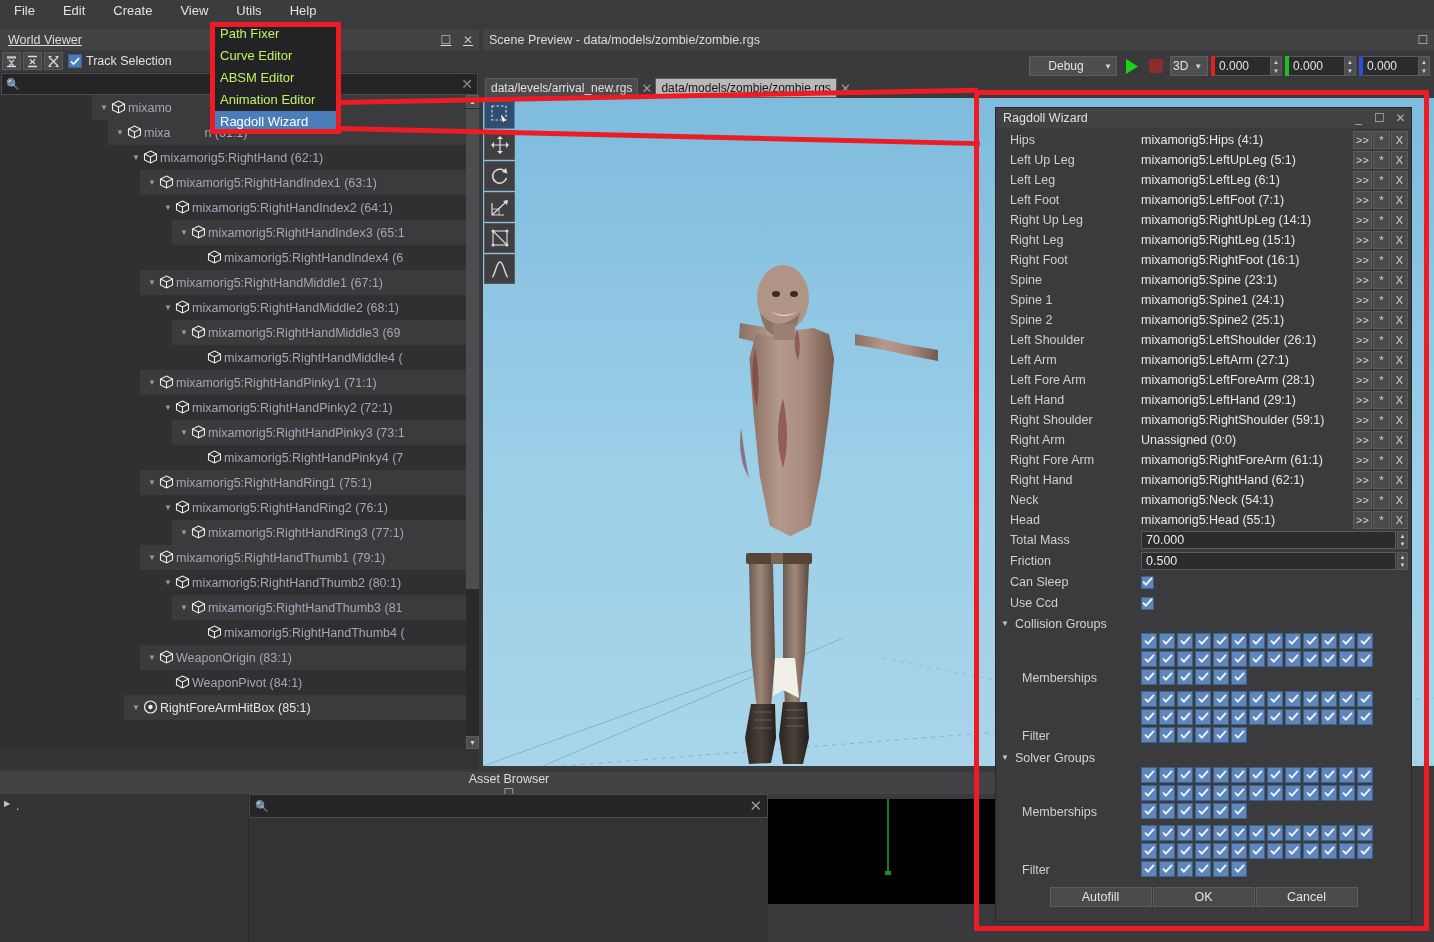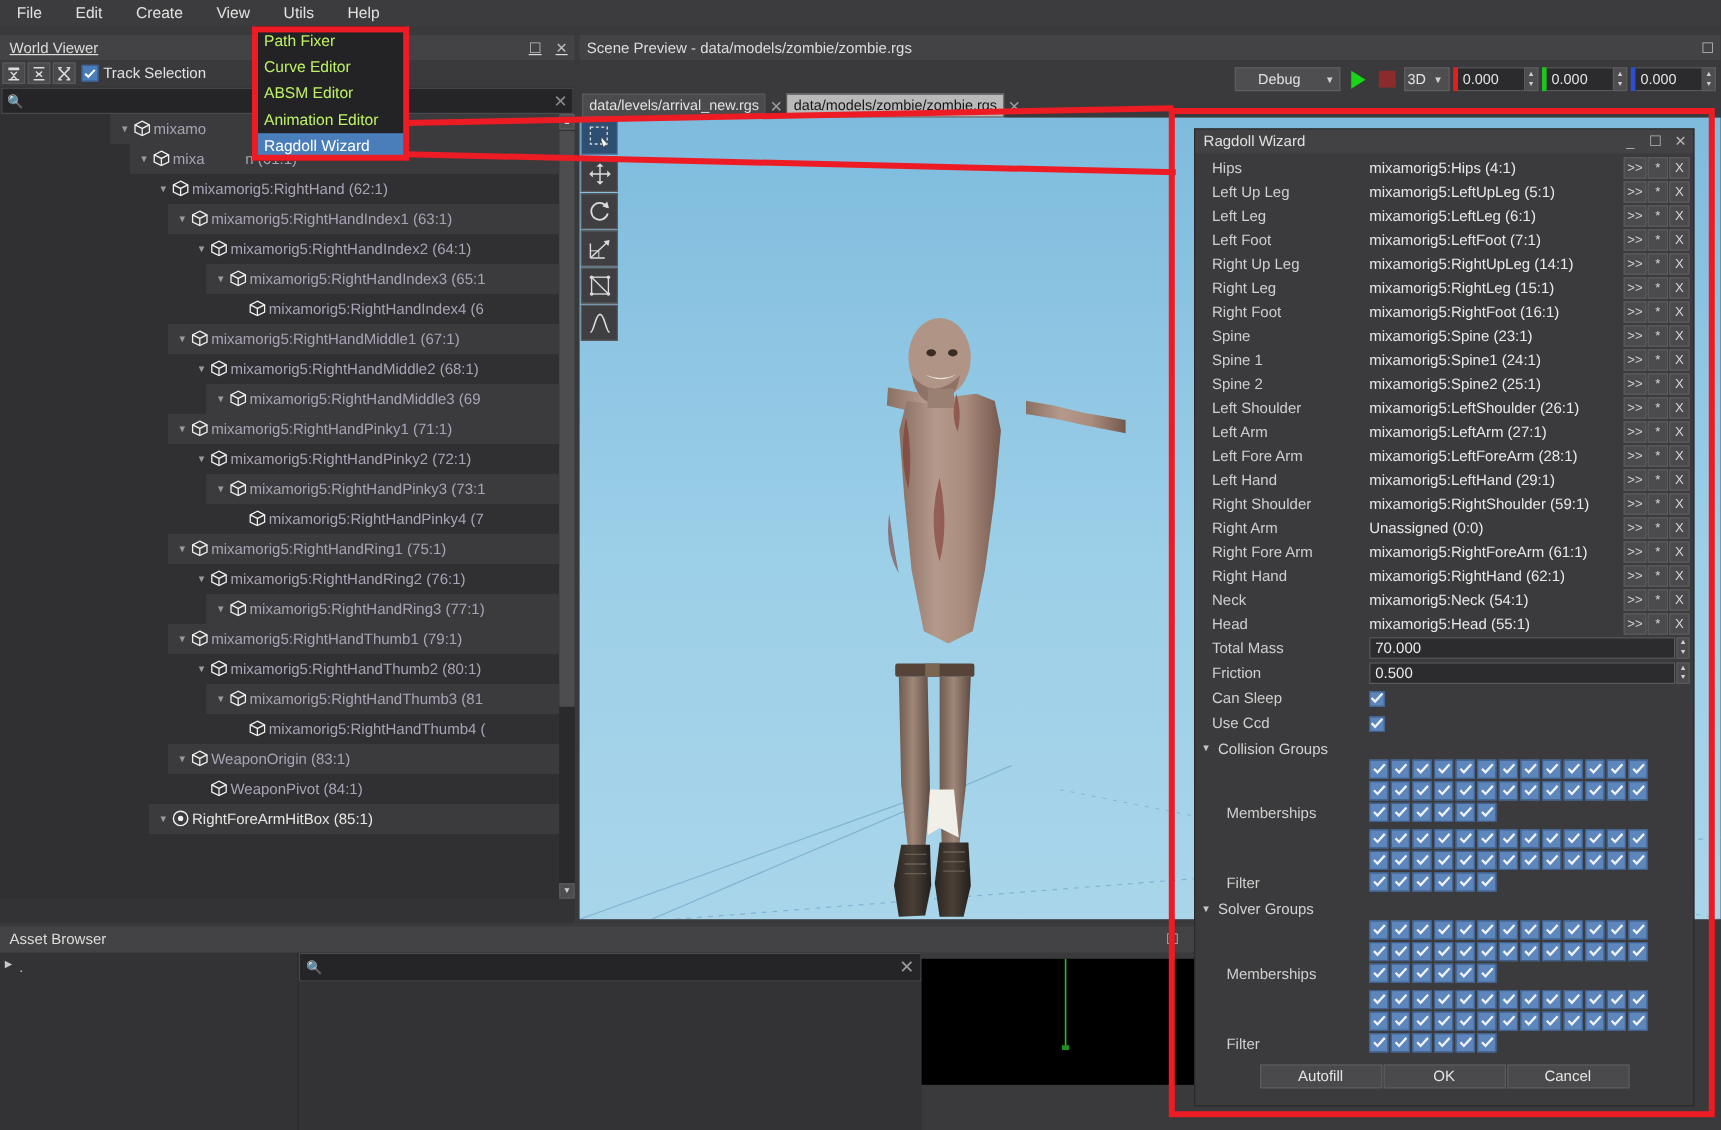--- a/index.html
+++ b/index.html
@@ -65,21 +65,21 @@
   .ptab{height:20px;display:flex;align-items:center;padding:0 5px;font-size:12px;background:#4b4b4d;color:#e0e0e0;border:1px solid #5a5a5c;}
   .ptab.active{background:#b9b9b9;color:#161616;}
   .tabx{width:17px;height:20px;display:flex;align-items:center;justify-content:center;background:#3a3a3c;color:#9a9a9a;font-size:13px;}
   .viewport{position:relative;height:668px;background:linear-gradient(180deg,#7ebbdd 0%, #9ccfe8 55%, #a9d5ea 100%);overflow:hidden;}
   .vtools{position:absolute;left:1px;top:1px;width:32px;z-index:5;}
   .vtool{width:31px;height:30px;background:#3f3f41;border:1px solid #5a5a5c;display:flex;align-items:center;justify-content:center;margin-bottom:1px;}
   .vtool.active{background:#2f4f72;border-color:#5a7fa8;}
 
   
   #assetbrowser{left:0;top:772px;width:1010px;height:170px;background:#3a3a3c;border:none;}
-  .ab-head{height:22px;background:#434345;display:flex;align-items:center;padding-left:8px;font-size:12.5px;color:#dcdcdc;}
+  .ab-head{height:22px;background:#434345;display:flex;align-items:center;padding-left:8px;font-size:12.5px;color:#dcdcdc;flex-direction:column;}
   .ab-body{display:flex;height:148px;}
   .ab-tree{width:249px;background:#333335;border-right:1px solid #2a2a2c;padding:5px 0 0 4px;font-size:12px;color:#c8c8c8;display:flex;align-items:flex-start;gap:4px;}
   .ab-tree .tri{font-size:8px;color:#c8c8c8;width:8px;}
   .ab-mid{flex:1;background:#333335;display:flex;flex-direction:column;}
   .ab-search{height:24px;background:#252527;border:1px solid #4a4a4c;display:flex;align-items:center;padding-left:5px;}
   .ab-search .sico{color:#8e8e8e;font-size:11px;}
   .ab-search .clr{margin-left:auto;margin-right:5px;color:#9a9a9a;font-size:15px;}
   .ab-list{flex:1;background:#333335;}
   .ab-prev{width:242px;background:#3a3a3c;position:relative;}
   .ab-prevbox{position:absolute;left:0;top:5px;width:234px;height:105px;background:#000;}
@@ -288,20 +288,30 @@
           <div class="content" style="padding-left: 180px;">
             <span class="tri">▼</span>
             <span class="cube"><svg width="15" height="14" viewBox="0 0 15 14">
                 <path d="M7.5 1 L13.5 4 L13.5 10 L7.5 13 L1.5 10 L1.5 4 Z" fill="none" stroke="#efefef" stroke-width="1.1"></path>
                 <path d="M1.5 4 L7.5 7 L13.5 4 M7.5 7 L7.5 13" fill="none" stroke="#efefef" stroke-width="1.1"></path>
               </svg></span>
             <span>mixamorig5:RightHandMiddle3 (69</span>
           </div>
         </div>
         <div class="trow">
+          <div class="content" style="padding-left: 196px;">
+            <span class="tri"></span>
+            <span class="cube"><svg width="15" height="14" viewBox="0 0 15 14">
+                <path d="M7.5 1 L13.5 4 L13.5 10 L7.5 13 L1.5 10 L1.5 4 Z" fill="none" stroke="#efefef" stroke-width="1.1"></path>
+                <path d="M1.5 4 L7.5 7 L13.5 4 M7.5 7 L7.5 13" fill="none" stroke="#efefef" stroke-width="1.1"></path>
+              </svg></span>
+            <span>mixamorig5:RightHandMiddle4 (</span>
+          </div>
+        </div>
+        <div class="trow">
           <div class="rowbg" style="left: 140px; right: 13px; width: calc(100% - 153px);"></div>
           <div class="content" style="padding-left: 148px;">
             <span class="tri">▼</span>
             <span class="cube"><svg width="15" height="14" viewBox="0 0 15 14">
                 <path d="M7.5 1 L13.5 4 L13.5 10 L7.5 13 L1.5 10 L1.5 4 Z" fill="none" stroke="#efefef" stroke-width="1.1"></path>
                 <path d="M1.5 4 L7.5 7 L13.5 4 M7.5 7 L7.5 13" fill="none" stroke="#efefef" stroke-width="1.1"></path>
               </svg></span>
             <span>mixamorig5:RightHandPinky1 (71:1)</span>
           </div>
         </div>

